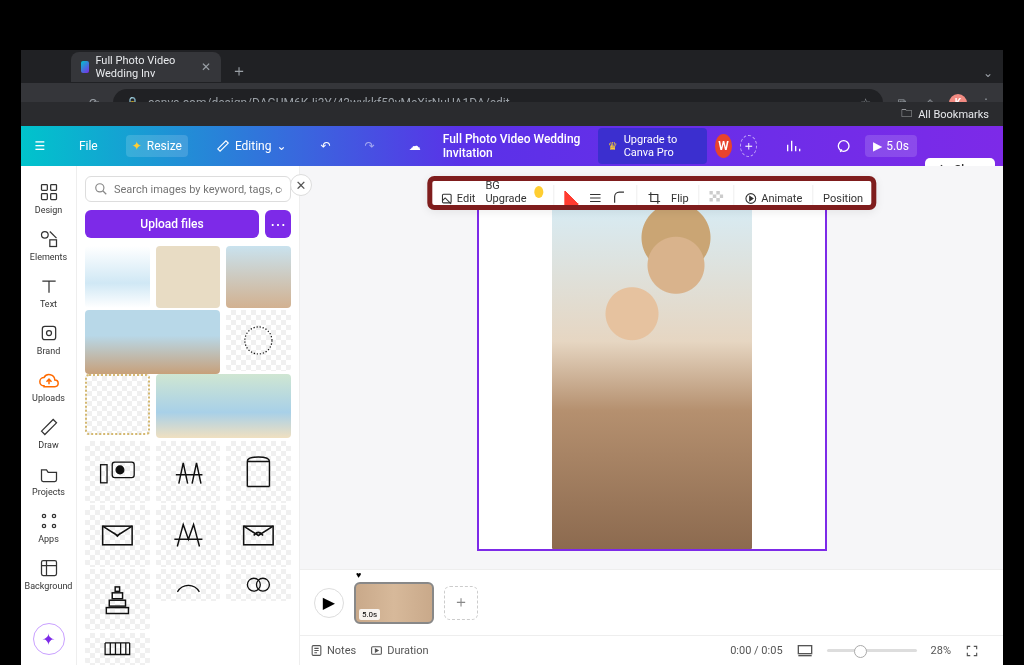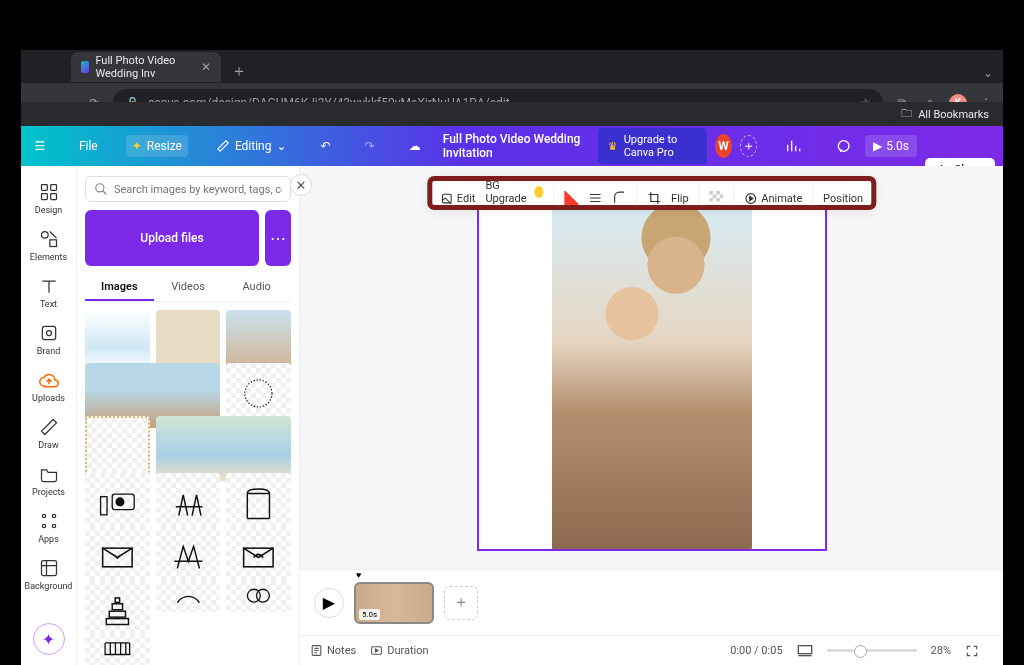--- a/index.html
+++ b/index.html
@@ -38,21 +38,21 @@
 .leftrail { width: 56px; background: #fff; border-right: 1px solid #eee; display: flex; flex-direction: column; align-items: center; padding-top: 10px; gap: 2px; }
 .rail-item { width: 52px; display: flex; flex-direction: column; align-items: center; gap: 3px; padding: 6px 8px; color: #333; font-size: 9px; cursor: pointer; border-radius: 6px; }
 .rail-item svg { width: 20px; height: 20px; }
 .rail-item.active svg { color: #ff6a00; }
 .sparkle-btn { margin-top: auto; margin-bottom: 10px; width: 32px; height: 32px; border-radius: 50%; border: 1.5px solid #c9a0ff; display: flex; align-items: center; justify-content: center; color: #7d2ae8; }
 
 .panel { width: 223px; background: #fff; border-right: 1px solid #eee; display: flex; flex-direction: column; padding: 10px 8px 0 8px; gap: 8px; overflow: hidden; }
 .search { display: flex; align-items: center; gap: 6px; border: 1px solid #ddd; border-radius: 6px; padding: 5px 8px; }
 .search input { border: none; outline: none; font-size: 11px; flex: 1; color: #666; }
 .upload-row { display: flex; gap: 6px; }
-.upload-btn { flex: 1; background: #7d2ae8; color: #fff; border-radius: 6px; padding: 21px 0; font-size: 12px; font-weight: 500; text-align: center; }
+.upload-btn { flex: 1; background: #7d2ae8; color: #fff; border-radius: 6px; padding: 7px 0; font-size: 12px; font-weight: 500; text-align: center; }
 .upload-more { width: 26px; background: #7d2ae8; border-radius: 6px; color: #fff; display: flex; align-items: center; justify-content: center; }
 .media-tabs { display: flex; border-bottom: 1px solid #eee; }
 .media-tab { flex: 1; text-align: center; font-size: 11px; padding: 6px 0; color: #555; cursor: pointer; }
 .media-tab.active { color: #111; border-bottom: 2px solid #7d2ae8; font-weight: 600; }
 .grid { flex: 1; overflow-y: auto; display: grid; grid-template-columns: repeat(3, 1fr); gap: 6px; }
 .thumb { background: #eee; border-radius: 4px; aspect-ratio: 1.05; position: relative; overflow: hidden; }
 .thumb.wide { grid-column: span 2; aspect-ratio: 2.1; }
 .checker { background-image: linear-gradient(45deg,#f0f0f0 25%,transparent 25%),linear-gradient(-45deg,#f0f0f0 25%,transparent 25%),linear-gradient(45deg,transparent 75%,#f0f0f0 75%),linear-gradient(-45deg,transparent 75%,#f0f0f0 75%); background-size: 10px 10px; background-position: 0 0,0 5px,5px -5px,-5px 0; background-color: #fff; display: flex; align-items: center; justify-content: center; }
 .checker svg { width: 60%; height: 60%; stroke: #111; fill: none; stroke-width: 2; }
 
@@ -235,25 +235,20 @@
         <svg width="14" height="14" viewBox="0 0 24 24" fill="none" stroke="#888" stroke-width="2">
             <circle cx="10" cy="10" r="7"></circle>
             <path d="M21 21l-6-6"></path>
           </svg>
         <input placeholder="Search images by keyword, tags, color..." style="">
       </div>
       <div class="upload-row">
         <div class="upload-btn">Upload files</div>
         <div class="upload-more">⋯</div>
       </div>
-      <div class="media-tabs">
-        <div class="media-tab active">Images</div>
-        <div class="media-tab">Videos</div>
-        <div class="media-tab">Audio</div>
-      </div>
       <div class="grid">
         <div class="thumb" style="background:linear-gradient(#fff,#d0e8f5 60%,#fff);"></div>
         <div class="thumb" style="background:#e8dcc4;"></div>
         <div class="thumb" style="background:linear-gradient(180deg,#c9e2ee,#d2b190);"></div>
         <div class="thumb wide" style="background:linear-gradient(180deg,#b8d8e8 40%,#c7a07a);"></div>
         <div class="thumb checker">
             <svg viewBox="0 0 60 60">
               <circle cx="30" cy="30" r="22" stroke-dasharray="2 3"></circle>
             </svg>
           </div>

